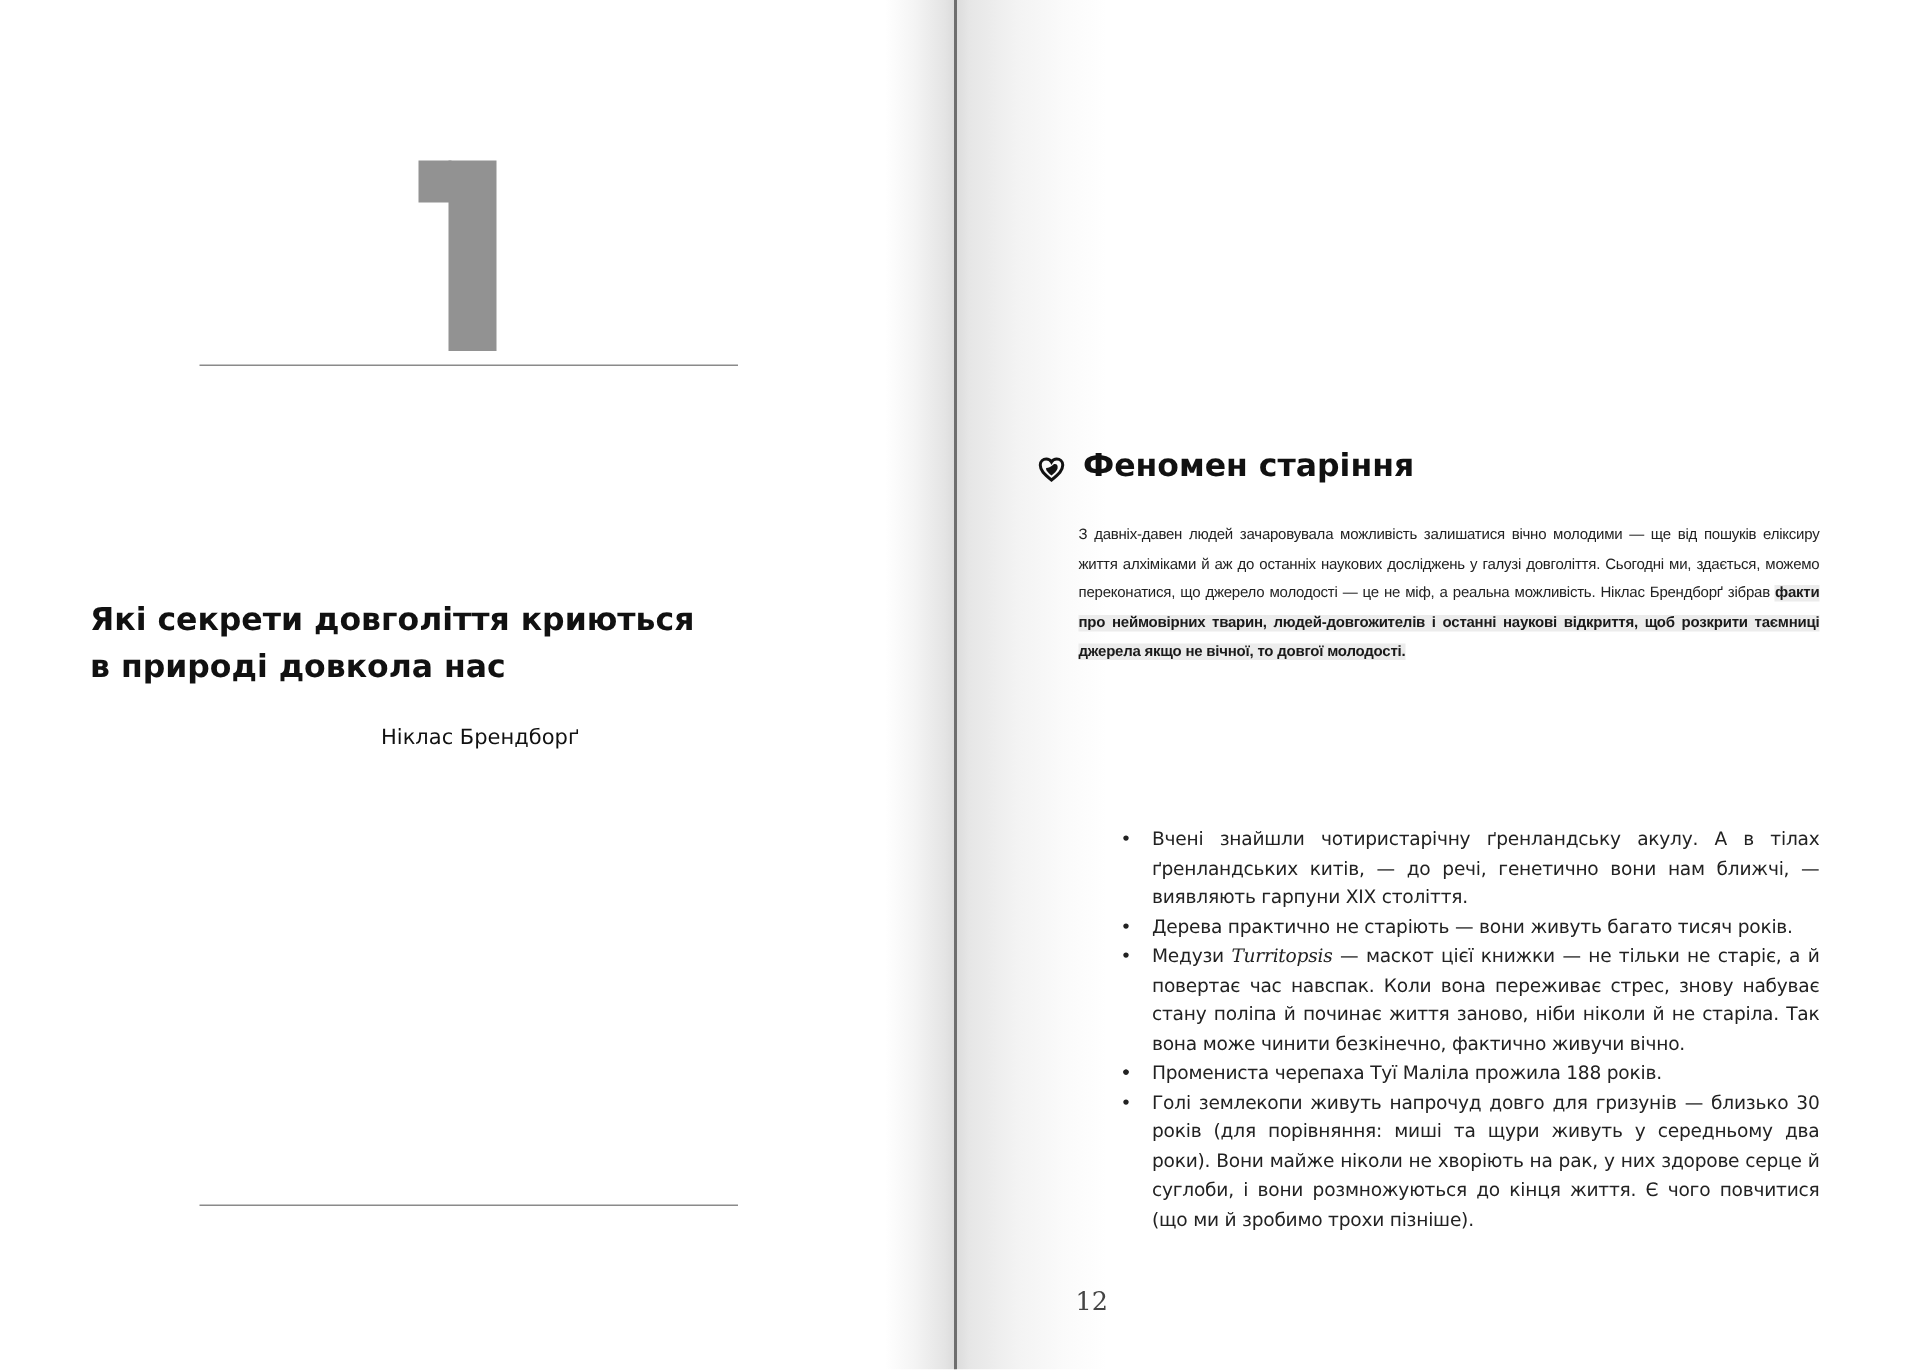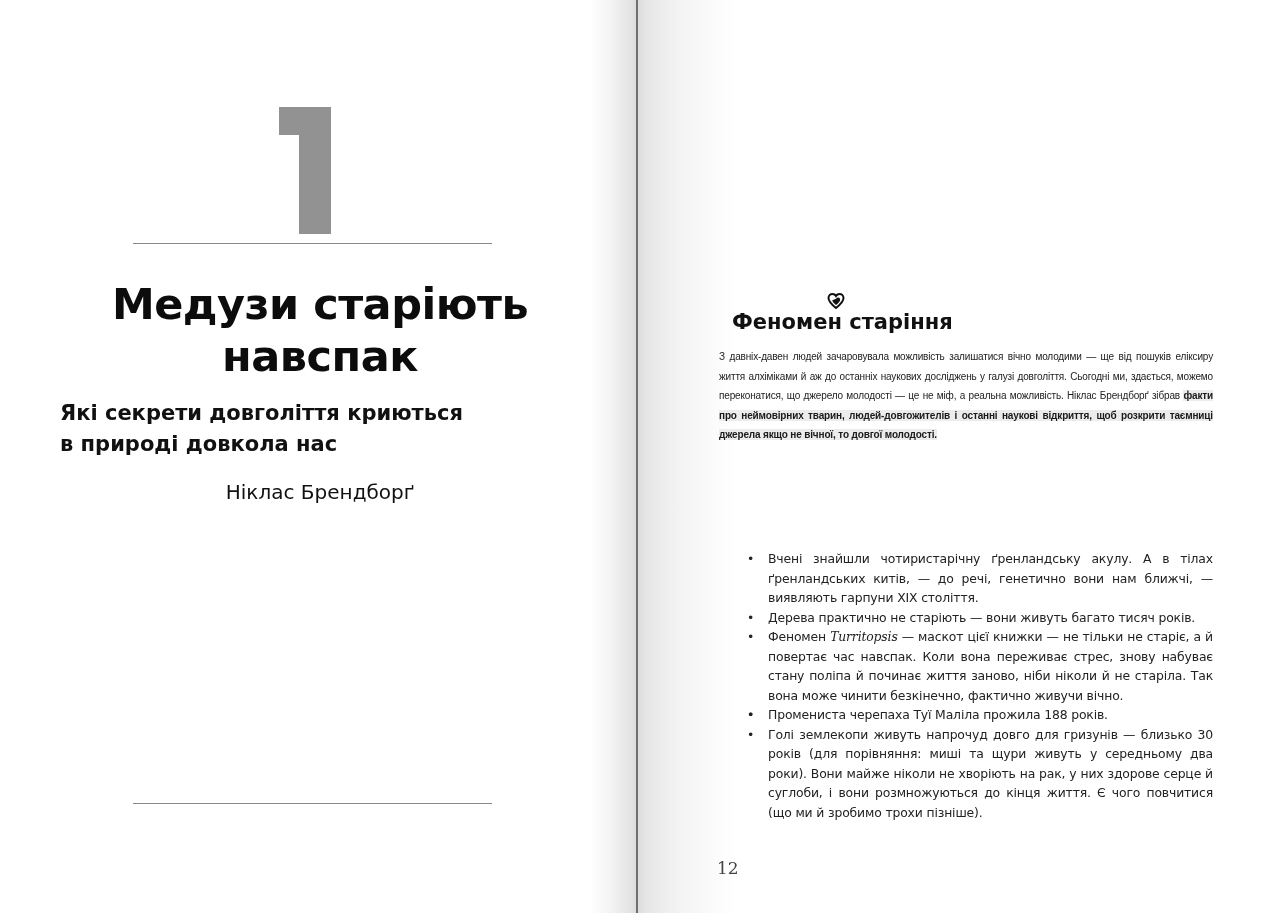--- a/index.html
+++ b/index.html
@@ -21,28 +21,28 @@
   .chapter-num .stem { position: absolute; left: 20px; top: 0; width: 32px; height: 127px; background: #929292; }
   .chapter-num .flag { position: absolute; left: 0; top: 0; width: 22px; height: 28px; background: #929292; }
 
   .rule-top { position: absolute; left: 133px; top: 243px; width: 359px; height: 1px; background: #8a8a8a; }
 
   .title { position: absolute; left: 60px; top: 278px; width: 520px; text-align: center;
     font-family: "DejaVu Sans", sans-serif; font-weight: bold; font-size: 43px; line-height: 52px; color: #0c0c0c; letter-spacing: -0.5px; }
   .subtitle { position: absolute; left: 60px; top: 398px; width: 520px; text-align: left;
     font-family: "DejaVu Sans", sans-serif; font-weight: bold; font-size: 21px; line-height: 31px; color: #111; }
   .author { position: absolute; left: 60px; top: 480px; width: 520px; text-align: center;
-    font-family: "DejaVu Sans", sans-serif; font-size: 20px; line-height: 24px; color: #111; }
+    font-family: "DejaVu Sans", sans-serif; font-size: 14px; line-height: 24px; color: #111; }
 
   .rule-bottom { position: absolute; left: 133px; top: 803px; width: 359px; height: 1px; background: #8a8a8a; }
   .credit { position: absolute; left: 100px; top: 808px; width: 425px; text-align: center;
     font-family: "DejaVu Serif", serif; font-size: 11px; line-height: 15px; color: #333; }
 
   
-  .heading { position: absolute; left: 732px; top: 292px; height: 30px; display: flex; align-items: center; flex-direction: column; }
+  .heading { position: absolute; left: 692px; top: 292px; height: 30px; display: flex; align-items: flex-end; }
   .heading-icon { width: 18px; height: 18px; margin-right: 12px; display: inline-block; }
   .heading-text { font-family: "DejaVu Sans", sans-serif; font-weight: bold; font-size: 21px; color: #111; }
 
   .body { position: absolute; left: 719px; width: 494px;
     font-family: Liberation Sans, sans-serif; font-size: 10px; line-height: 19.5px; color: #222;
     text-align: justify; letter-spacing: -0.15px; }
   .p1 { top: 347px; }
   .p2 { top: 493px; }
   .hl { background: #ececec; font-weight: bold; color: #1a1a1a; }
 
@@ -60,24 +60,20 @@
 
 <div class="spread">
 
   <div class="page page-left">
     <div class="chapter-num" aria-label="1">
       <div class="flag"></div>
       <div class="stem"></div>
     </div>
     <div class="rule-top"></div>
 
-    <div class="title">
-      <div>Медузи старіють</div>
-      <div>навспак</div>
-    </div>
 
     <div class="subtitle">
       <div>Які секрети довголіття криються</div>
       <div>в природі довкола нас</div>
     </div>
 
     <div class="author">Ніклас Брендборґ</div>
 
     <div class="rule-bottom"></div>
     <div class="credit">
@@ -97,20 +93,20 @@
     </span>
     <span class="heading-text">Феномен старіння</span>
   </div>
 
   <p class="body p1"><span>З давніх-давен людей зачаровувала можливість залишатися вічно молодими — ще від пошуків еліксиру життя алхіміками й аж до останніх наукових досліджень у галузі довголіття. Сьогодні ми, здається, можемо переконатися, що джерело молодості — це не міф, а реальна можливість. Ніклас Брендборґ зібрав </span><span class="hl">факти про неймовірних тварин, людей-довгожителів і останні наукові відкриття, щоб розкрити таємниці джерела якщо не вічної, то довгої молодості.</span></p>
 
 
   <ul class="bullets">
     <li><span class="dot">•</span><span>Вчені знайшли чотиристарічну ґренландську акулу. А в тілах ґренландських китів, — до речі, генетично вони нам ближчі, — виявляють гарпуни XIX століття.</span></li>
     <li><span class="dot">•</span><span>Дерева практично не старіють — вони живуть багато тисяч років.</span></li>
-    <li><span class="dot">•</span><span>Феномен </span><em>Turritopsis</em><span> — маскот цієї книжки — не тільки не старіє, а й повертає час навспак. Коли вона переживає стрес, знову набуває стану поліпа й починає життя заново, ніби ніколи й не старіла. Так вона може чинити безкінечно, фактично живучи вічно.</span></li>
+    <li><span class="dot">•</span><span>Медузи </span><em>Turritopsis</em><span> — маскот цієї книжки — не тільки не старіє, а й повертає час навспак. Коли вона переживає стрес, знову набуває стану поліпа й починає життя заново, ніби ніколи й не старіла. Так вона може чинити безкінечно, фактично живучи вічно.</span></li>
     <li><span class="dot">•</span></li>
     <li><span class="dot">•</span><span>Промениста черепаха Туї Маліла прожила 188 років.</span></li>
     <li><span class="dot">•</span><span>Голі землекопи живуть напрочуд довго для гризунів — близько 30 років (для порівняння: миші та щури живуть у середньому два роки). Вони майже ніколи не хворіють на рак, у них здорове серце й суглоби, і вони розмножуються до кінця життя. Є чого повчитися (що ми й зробимо трохи пізніше).</span></li>
   </ul>
 
   <div class="page-number">12</div>
 </div>
 
 </body></html>

